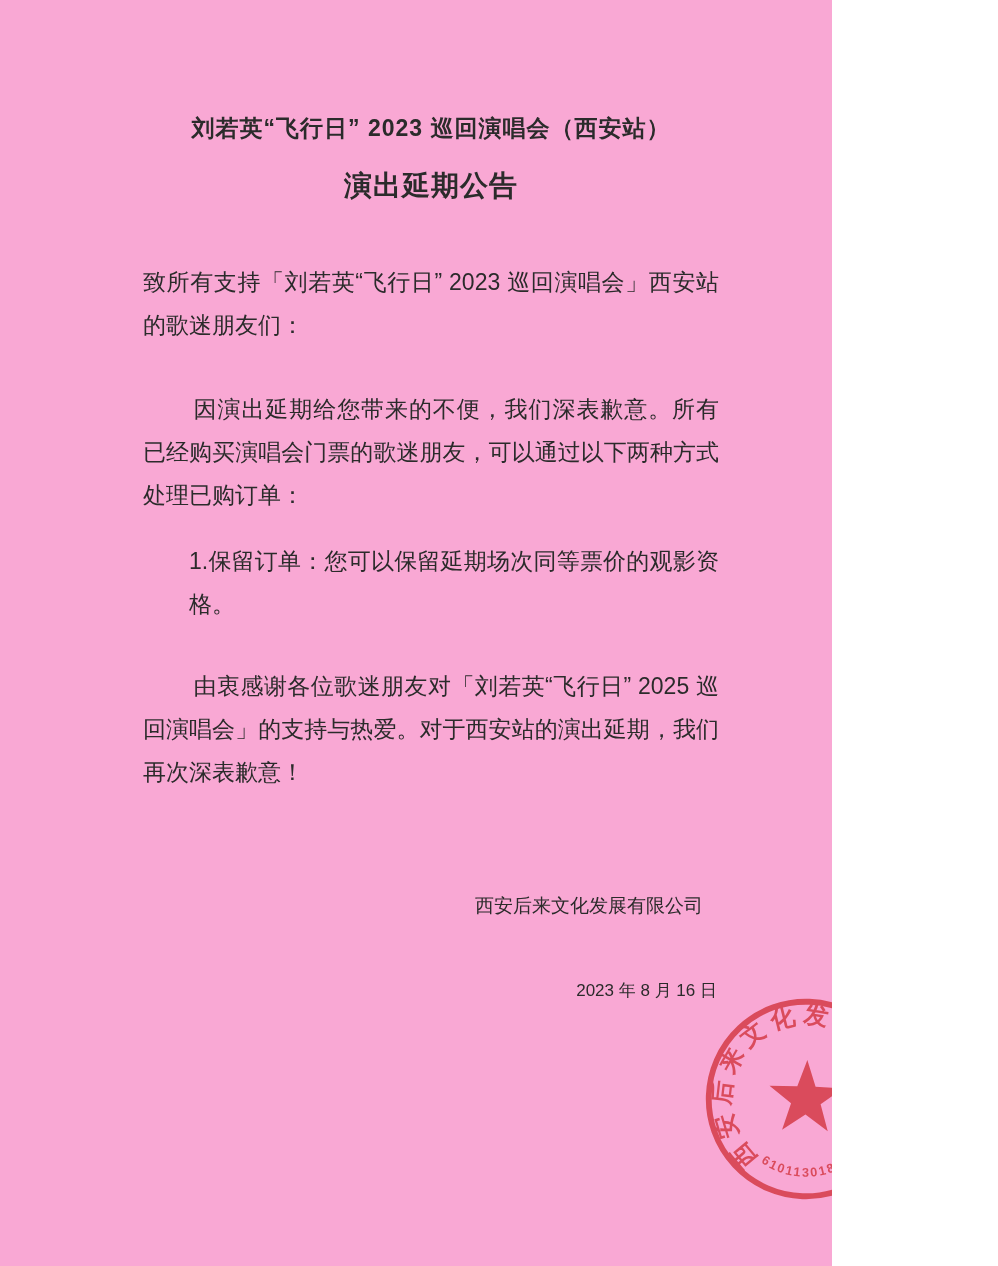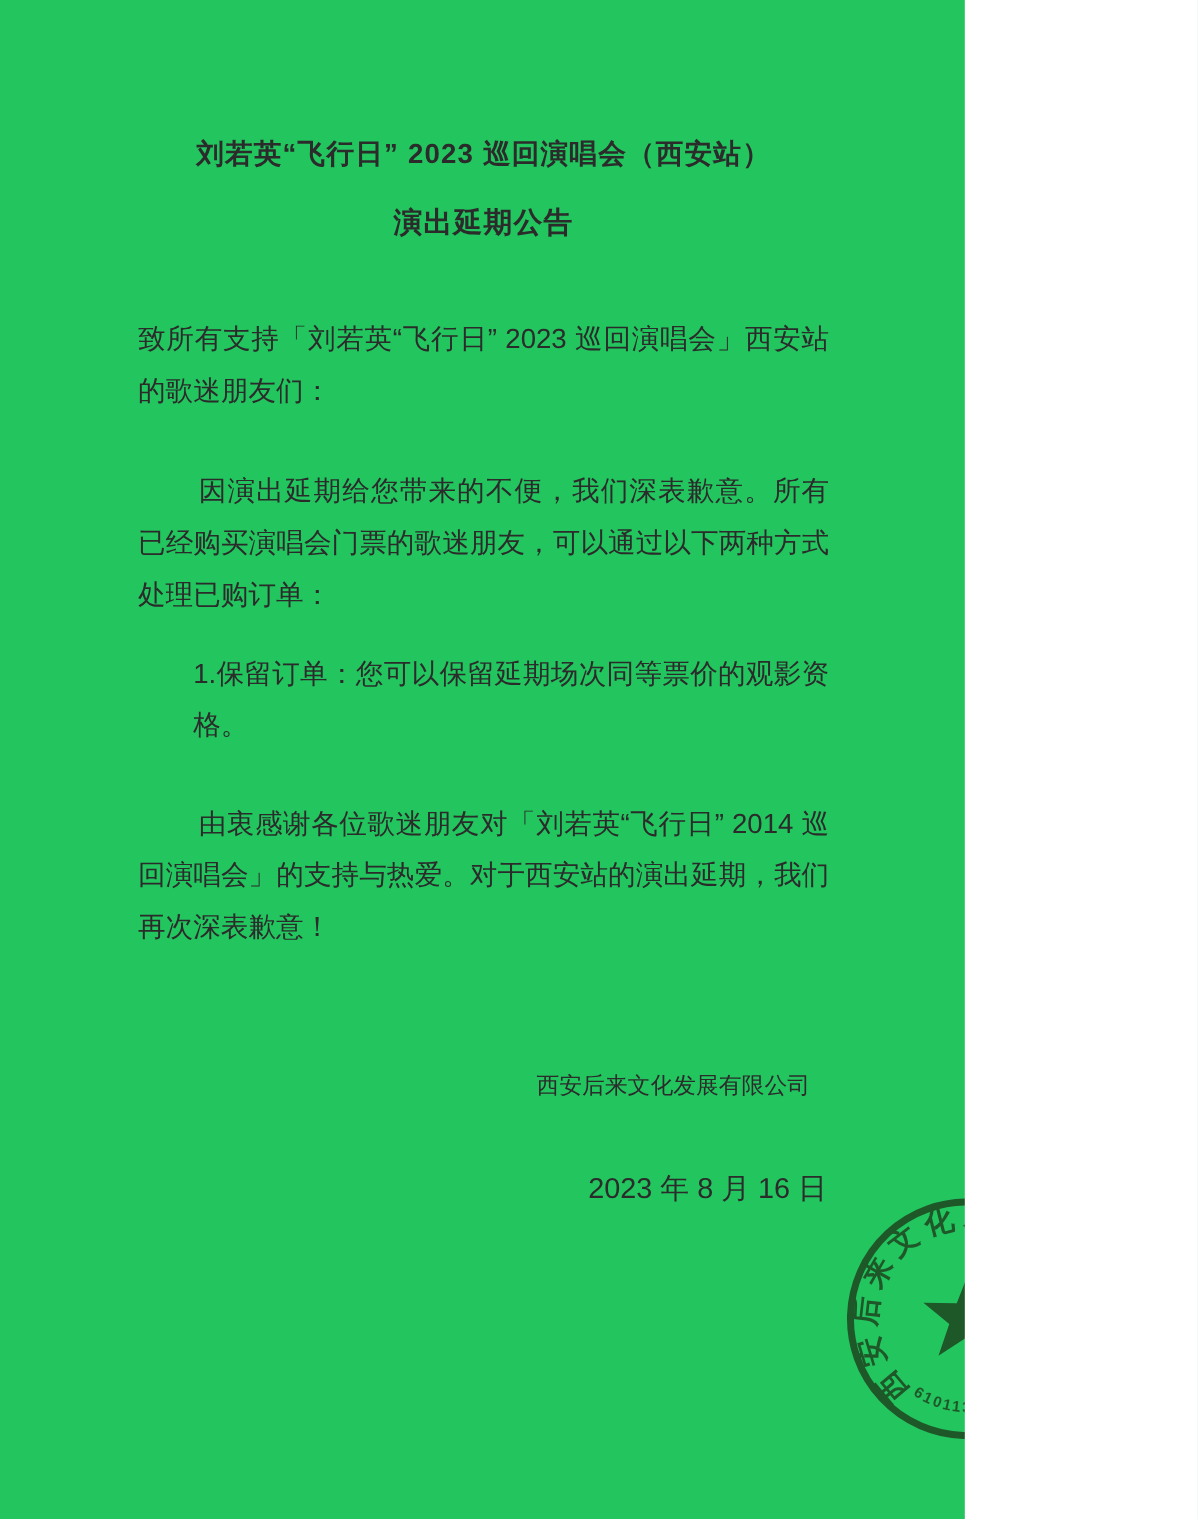--- a/index.html
+++ b/index.html
@@ -4,41 +4,42 @@
 <style>
   html, body {
     margin: 0;
     padding: 0;
     background: #ffffff;
   }
   .page {
     position: relative;
     width: 804px;
     height: 1266px;
-    background: #22c55e;
+    background: #f9a8d4;
     font-family: "Liberation Sans", "DejaVu Sans", sans-serif;
     color: #2b2b2b;
     overflow: hidden;
+    padding-left: 28px;
   }
   .content {
     position: relative;
     padding: 113px 113px 0 115px; 
   }
   .title {
     margin: 0;
     text-align: center;
     font-size: 23px;
     font-weight: bold;
     line-height: 30px;
     letter-spacing: 1px;
   }
   .subtitle {
     margin: 28px 0 0 0;
     text-align: center;
-    font-size: 24px;
+    font-size: 28px;
     font-weight: bold;
     line-height: 30px;
     letter-spacing: 1px;
   }
   .body-text {
     font-size: 23px;
     line-height: 43px;
     text-align: justify;
   }
   .salutation { margin-top: 60px; }
@@ -51,21 +52,21 @@
     margin-top: 90px;
     text-align: right;
     padding-right: 16px;
     font-size: 19px;
     line-height: 43px;
   }
   .sign-date {
     margin-top: 42px;
     text-align: right;
     padding-right: 2px;
-    font-size: 24px;
+    font-size: 17px;
     line-height: 43px;
   }
   .seal {
     position: absolute;
     left: 699px;
     top: 992px;
     width: 214px;
     height: 214px;
     opacity: 0.82;
     mix-blend-mode: multiply;
@@ -88,21 +89,21 @@
 
     <p class="body-text salutation">致所有支持「刘若英“飞行日” 2023 巡回演唱会」西安站的歌迷朋友们：</p>
 
 
     <p class="body-text para-2">因演出延期给您带来的不便，我们深表歉意。所有已经购买演唱会门票的歌迷朋友，可以通过以下两种方式处理已购订单：</p>
 
     <div class="body-text order-list">
       <div class="item">1.保留订单：您可以保留延期场次同等票价的观影资格。</div>
     </div>
 
-    <p class="body-text closing">由衷感谢各位歌迷朋友对「刘若英“飞行日” 2014 巡回演唱会」的支持与热爱。对于西安站的演出延期，我们再次深表歉意！</p>
+    <p class="body-text closing">由衷感谢各位歌迷朋友对「刘若英“飞行日” 2025 巡回演唱会」的支持与热爱。对于西安站的演出延期，我们再次深表歉意！</p>
 
     <div class="signature">西安后来文化发展有限公司</div>
     <div class="sign-date">2023 年 8 月 16 日</div>
   </div>
 
   <svg class="seal" viewBox="-110 -110 220 220" xmlns="http://www.w3.org/2000/svg">
     <defs>
       <path id="seal-text-arc" d="M -44.8,63.9 A 78,78 0 1 1 44.8,63.9" fill="none"></path>
       <path id="seal-num-arc" d="M -45.9,65.5 A 80,80 0 0 0 45.9,65.5" fill="none"></path>
     </defs>

